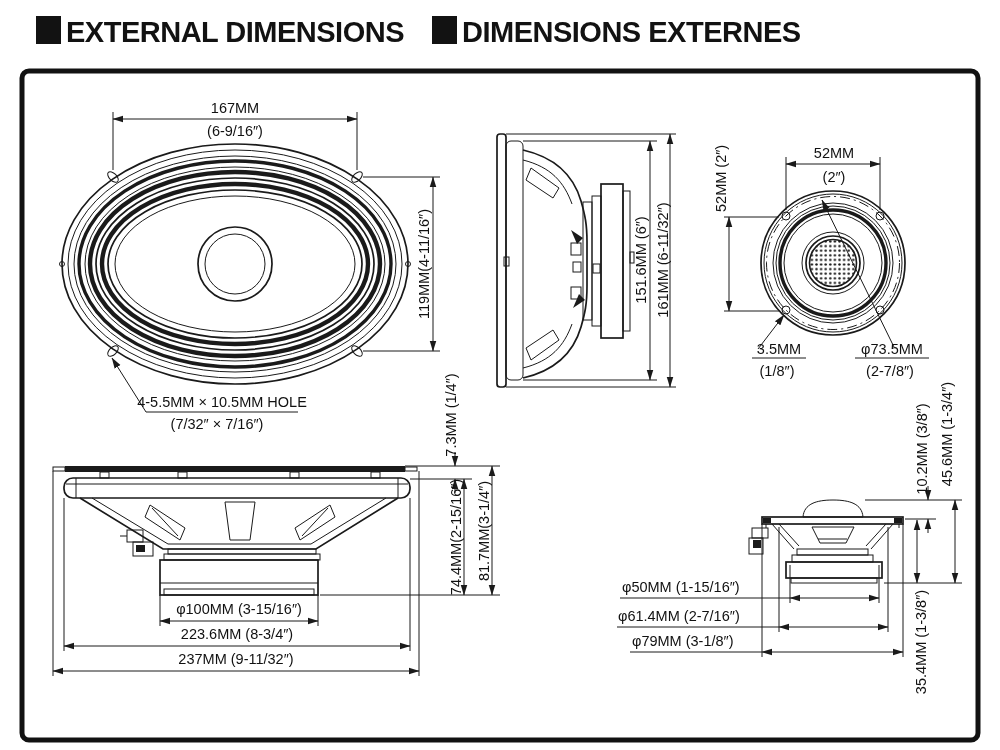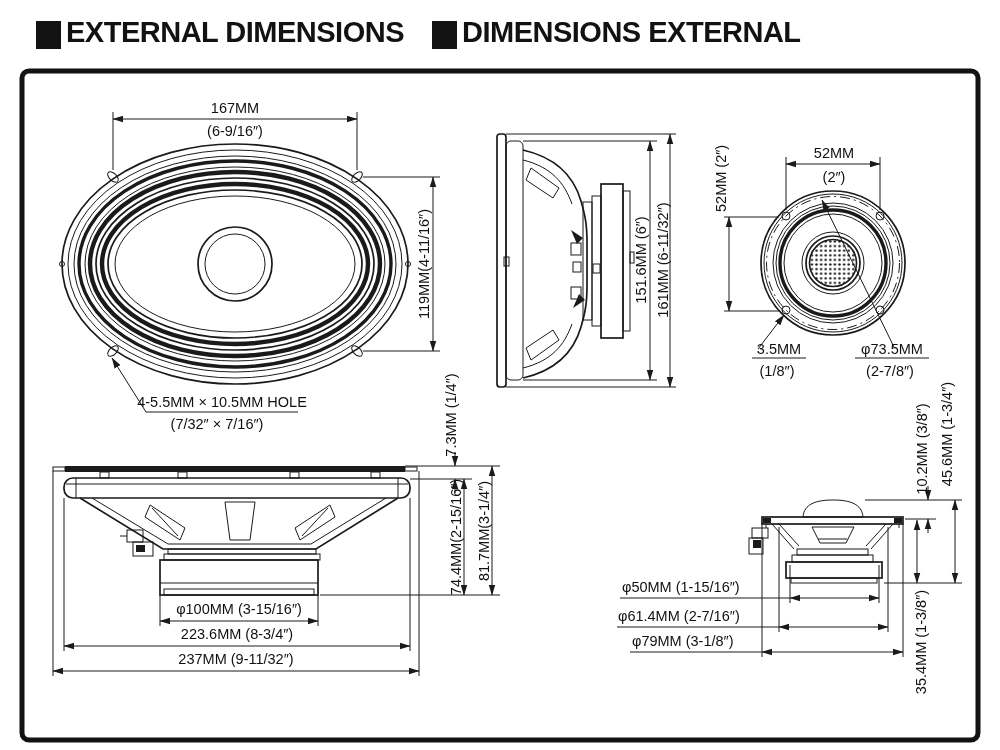--- a/index.html
+++ b/index.html
@@ -1,21 +1,21 @@
 <!DOCTYPE html>
 <html><head>
 <meta charset="utf-8">
 <style>
   html,body{margin:0;padding:0;background:#fff;}
   body{width:1000px;height:750px;position:relative;font-family:"Liberation Sans",sans-serif;}
   .header{position:absolute;top:16px;left:36px;display:flex;align-items:center;}
   .sq{width:25px;height:28px;background:#121212;flex:0 0 auto;}
   .htxt{font-size:29px;font-weight:bold;color:#121212;letter-spacing:-0.5px;margin-left:5px;white-space:nowrap;}
   .hgap{margin-left:28px;display:flex;align-items:center;}
-  .hblock{display:flex;align-items:flex-end;}
+  .hblock{display:flex;align-items:flex-start;}
   svg{position:absolute;top:0;left:0;}
   .ln{stroke:#1a1a1a;fill:none;stroke-width:1;}
   .ln2{stroke:#1a1a1a;fill:none;stroke-width:1.7;}
   .ln3{stroke:#1a1a1a;fill:none;stroke-width:3.4;}
   .ln4{stroke:#1a1a1a;fill:none;stroke-width:4.4;}
   .dim{stroke:#1a1a1a;fill:none;stroke-width:1;}
   .fillink{fill:#1a1a1a;stroke:none;}
   .t{font-family:"Liberation Sans",sans-serif;font-size:14.5px;fill:#111;}
   .tm{text-anchor:middle;}
   .frame{stroke:#121212;fill:none;stroke-width:5;}
@@ -23,21 +23,21 @@
 </head>
 <body>
 
 <div class="header">
   <div class="hblock">
     <span class="sq"></span>
     <span class="htxt">EXTERNAL DIMENSIONS</span>
   </div>
   <div class="hblock hgap">
     <span class="sq"></span>
-    <span class="htxt">DIMENSIONS EXTERNAL</span>
+    <span class="htxt">DIMENSIONS EXTERNES</span>
   </div>
 </div>
 
 <svg width="1000" height="750" viewBox="0 0 1000 750">
   <defs>
     <marker id="ar" viewBox="0 0 10 8" refX="9.5" refY="4" markerWidth="11" markerHeight="9" orient="auto-start-reverse">
       <path d="M10,4 L0,0.9 L0,7.1 Z" fill="#1a1a1a"></path>
     </marker>
     <pattern id="mesh" width="4.6" height="4.6" patternUnits="userSpaceOnUse">
       <circle cx="2.3" cy="2.3" r="1.25" fill="#1a1a1a"></circle>

